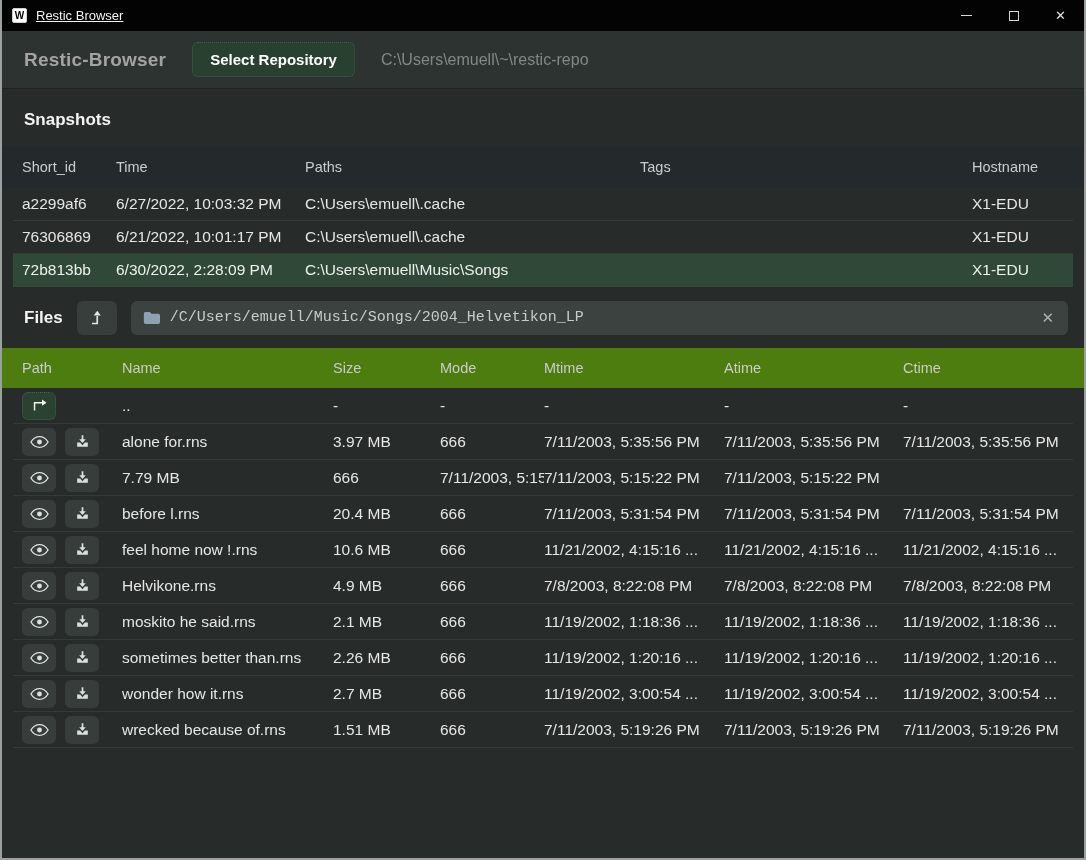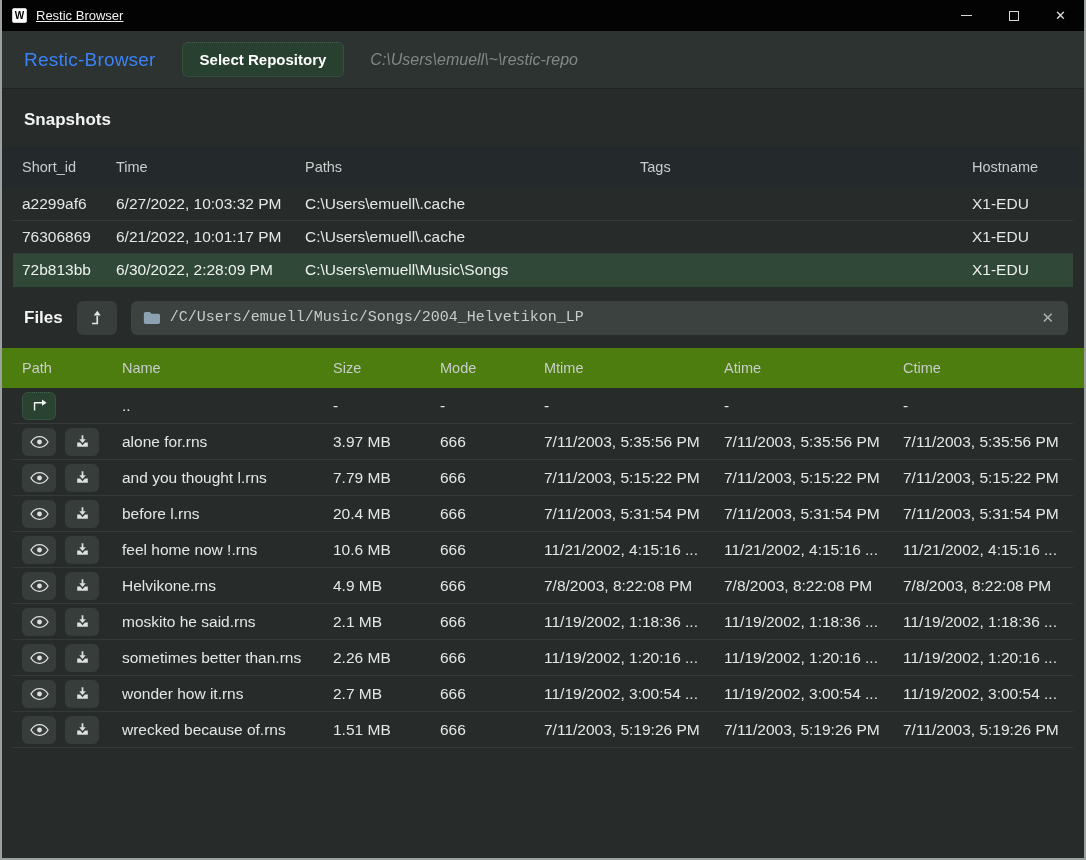--- a/index.html
+++ b/index.html
@@ -43,30 +43,30 @@
   .min-glyph { display:block; width:11px; border-top:1.6px solid #d9d9d9; }
   .max-glyph { display:block; width:10px; height:10px; border:1.4px solid #d9d9d9; }
   
   .header {
     height:58px; flex:0 0 58px;
     background:#2d3331;
     display:flex; align-items:center;
     padding:0 22px; gap:26px;
     border-bottom:1px solid #1f2422;
   }
-  .app-title { font-size:19px; font-weight:normal; color:#3b82f6; letter-spacing:.2px; }
+  .app-title { font-size:19px; font-weight:bold; color:#a3a3a3; letter-spacing:.2px; }
   .select-repo-btn {
     background:#28402f;
     border:1px dotted #44604e;
     border-radius:6px;
     color:#ffffff; font-weight:bold; font-size:15px;
     font-family:inherit;
     padding:8px 17px; cursor:pointer;
   }
-  .repo-path { font-size:16px; color:#82878\5; color:#82878a; color:#838886;font-style:italic; }
+  .repo-path { font-size:16px; color:#82878\5; color:#82878a; color:#838886; }
   
   .section-heading-band { padding:21px 22px 16px; }
   .section-heading { font-size:17px; font-weight:bold; color:#f2f3f2; }
   
   .snap-header {
     height:42px; flex:0 0 42px;
     background:#24292c;
     display:grid;
     grid-template-columns:94px 189px 335px 332px 1fr;
     align-items:center;
@@ -302,21 +302,20 @@
         <button class="icon-btn">
           <span style="display:flex;">
             <svg width="15" height="15" viewBox="0 0 24 24">
                 <path d="M12 2v8" stroke="currentColor" stroke-width="2.8" fill="none"></path>
                 <path d="M6.8 8.5L12 14.5l5.2-6z" fill="currentColor"></path>
                 <path d="M3.5 13.5v7h17v-7h-4.6L12 17.8l-3.9-4.3z" fill="currentColor"></path>
               </svg>
           </span>
         </button>
       </span>
-      <span class="cell">and you thought l.rns</span>
       <span class="cell">7.79 MB</span>
       <span class="cell">666</span>
       <span class="cell">7/11/2003, 5:15:22 PM</span>
       <span class="cell">7/11/2003, 5:15:22 PM</span>
       <span class="cell">7/11/2003, 5:15:22 PM</span>
     </div>
   
     <div class="file-row">
       <span class="actions">
         <button class="icon-btn">

